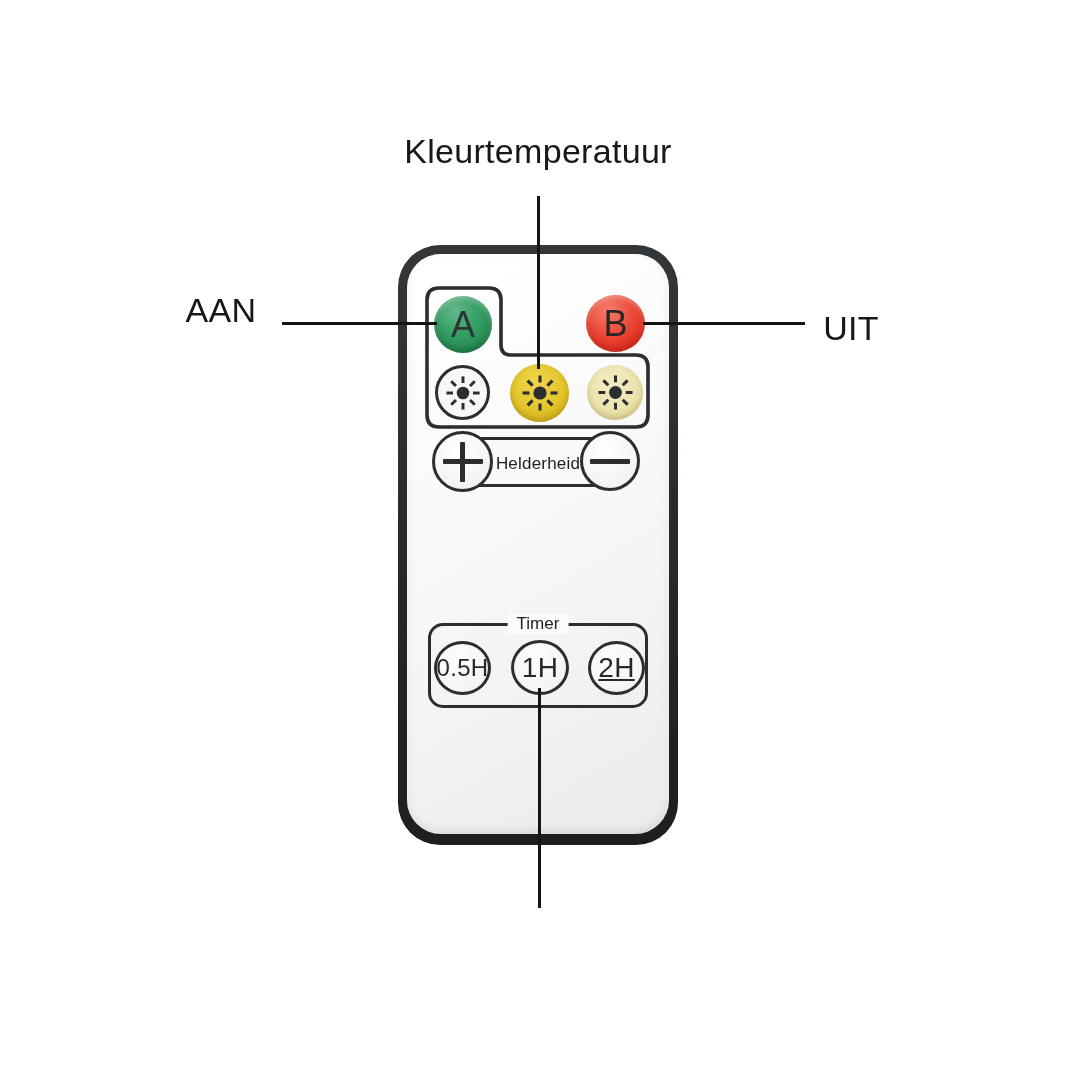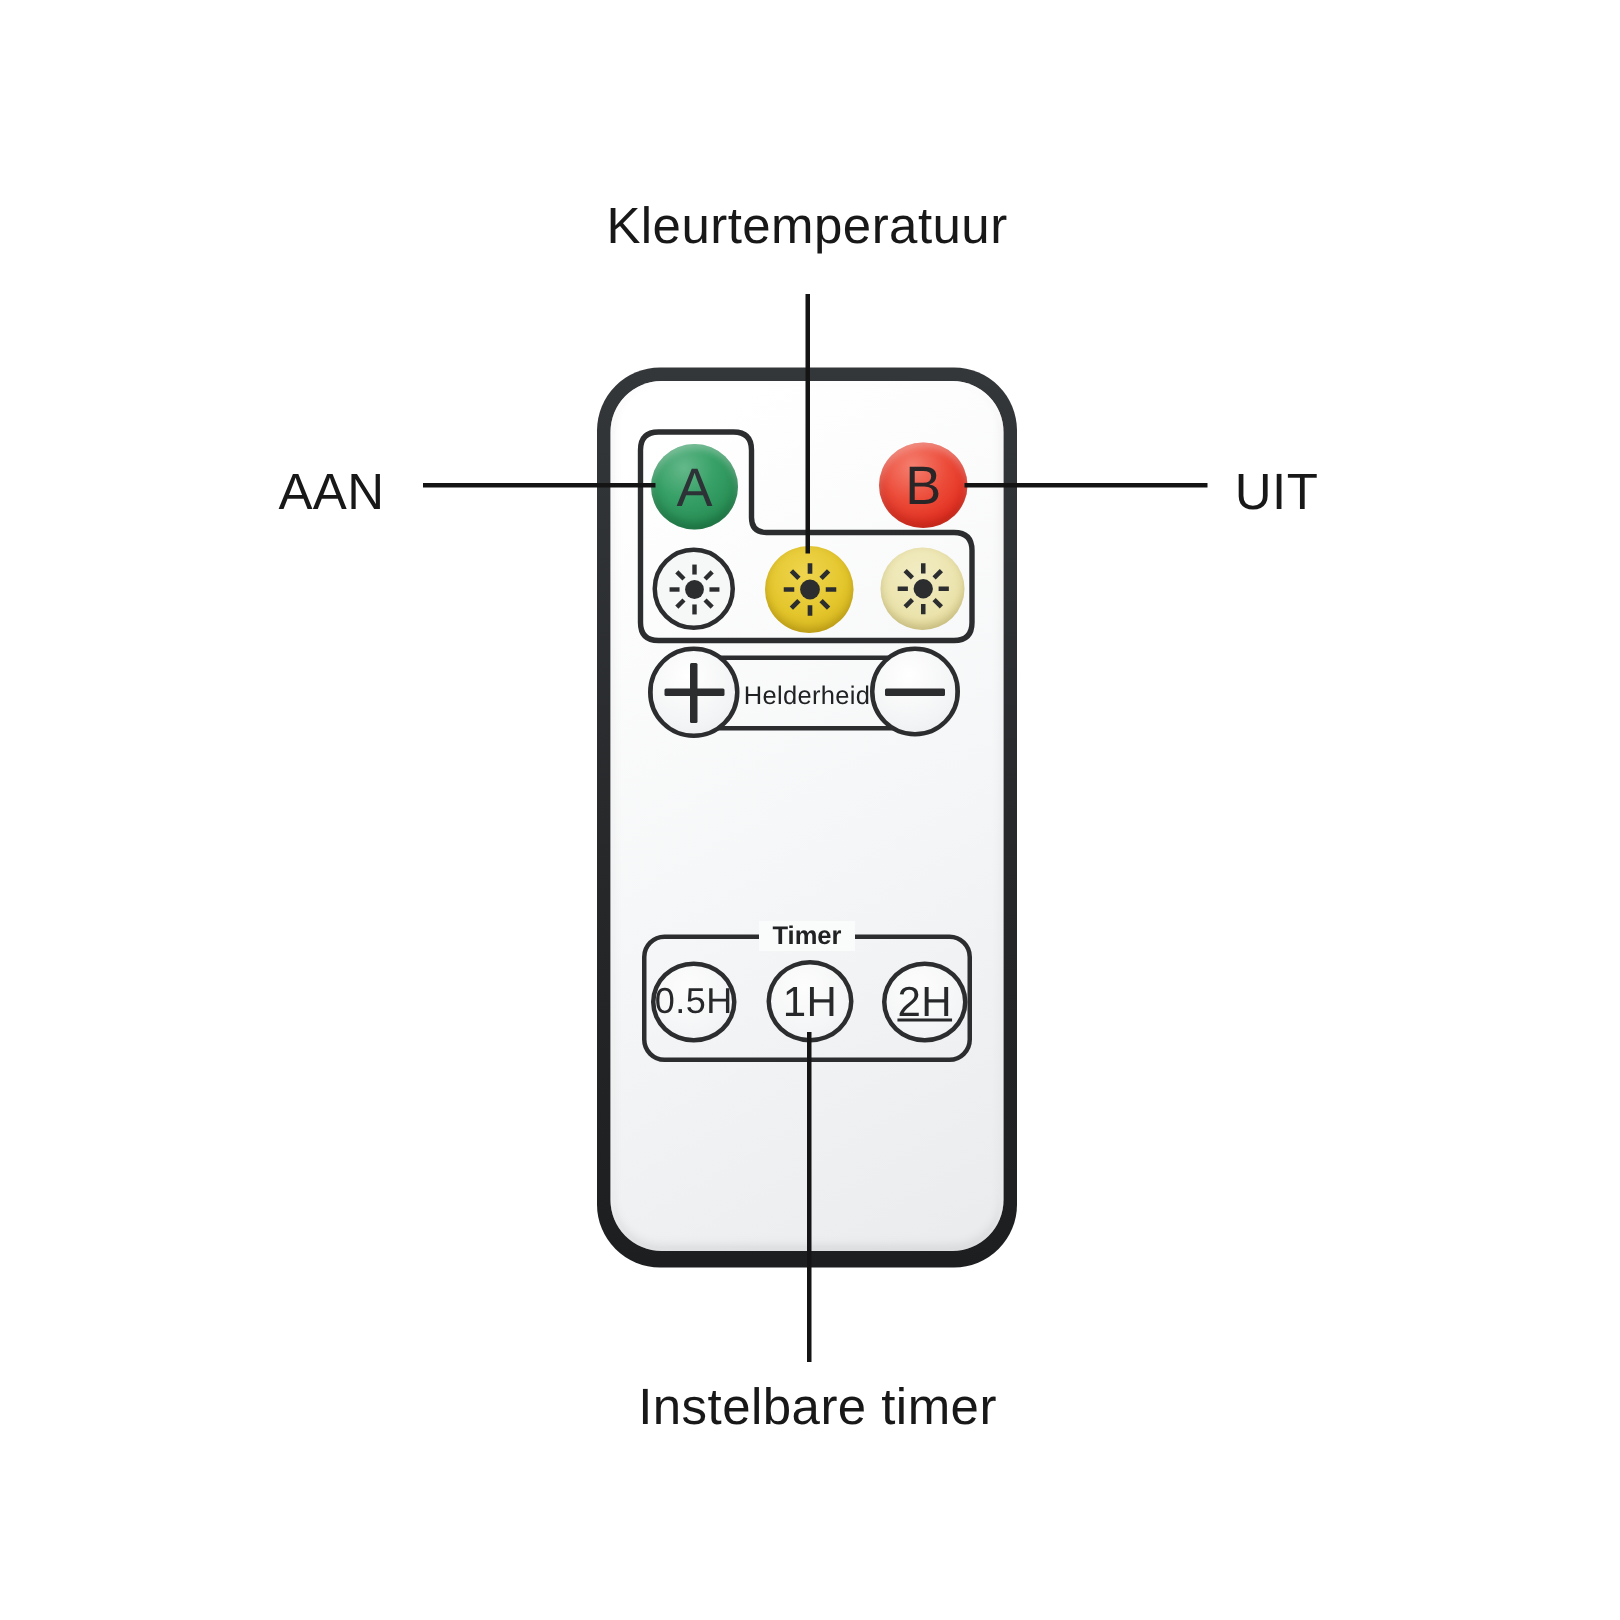--- a/index.html
+++ b/index.html
@@ -88,40 +88,39 @@
     font-size:17px; color:#202224; letter-spacing:0.2px; z-index:3;
   }
 
   
   .timer-box {
     position:absolute; left:30px; top:378px; width:220px; height:85px;
     border:3.5px solid #2b2d2f; border-radius:15px; z-index:2;
   }
   .timer-legend {
     position:absolute; left:50%; top:-12px; transform:translateX(-50%);
-    background:#fafbfb; padding:0 9px; font-size:17px; color:#202224; z-index:3;font-weight:bold;
+    background:#fafbfb; padding:0 9px; font-size:17px; color:#202224; z-index:3;
   }
   .timer-key {
     border-radius:50%; border:3.5px solid #2b2d2f; font-size:28px; color:#26282a;
     background:radial-gradient(circle at 42% 30%, #fdfdfd 0%, #f4f5f6 65%, #eceef0 100%);
     letter-spacing:0.3px;
   }
   .t-05 { left:36px;  top:396px; width:57px; height:54px; font-size:24px; }
   .t-1  { left:113px; top:395px; width:58px; height:55px; }
   .t-2  { left:190px; top:396px; width:57px; height:54px;text-decoration:underline; }
 </style>
 </head>
 <body>
 
 <div class="canvas">
 
   <div class="ann-label" style="left:538px; top:133px;">Kleurtemperatuur</div>
-  <div class="ann-label" style="left:221px; top:310px;">AAN</div>
+  <div class="ann-label" style="left:221px; top:292px;">AAN</div>
   <div class="ann-label" style="left:851px; top:310px;">UIT</div>
-  <div class="ann-label" style="left:545px; top:920px;">Instelbare timer</div>
 
   <div class="callout v-line" style="left:537px; top:196px; height:173px;"></div>
   <div class="callout h-line" style="left:282px; top:322px; width:155px;"></div>
   <div class="callout h-line" style="left:643px; top:322px; width:162px;"></div>
   <div class="callout v-line" style="left:538px; top:688px; height:220px;"></div>
 
   <div class="remote">
     <div class="remote-face"></div>
 
     <svg class="group-outline-svg" width="280" height="600" viewBox="0 0 280 600">

